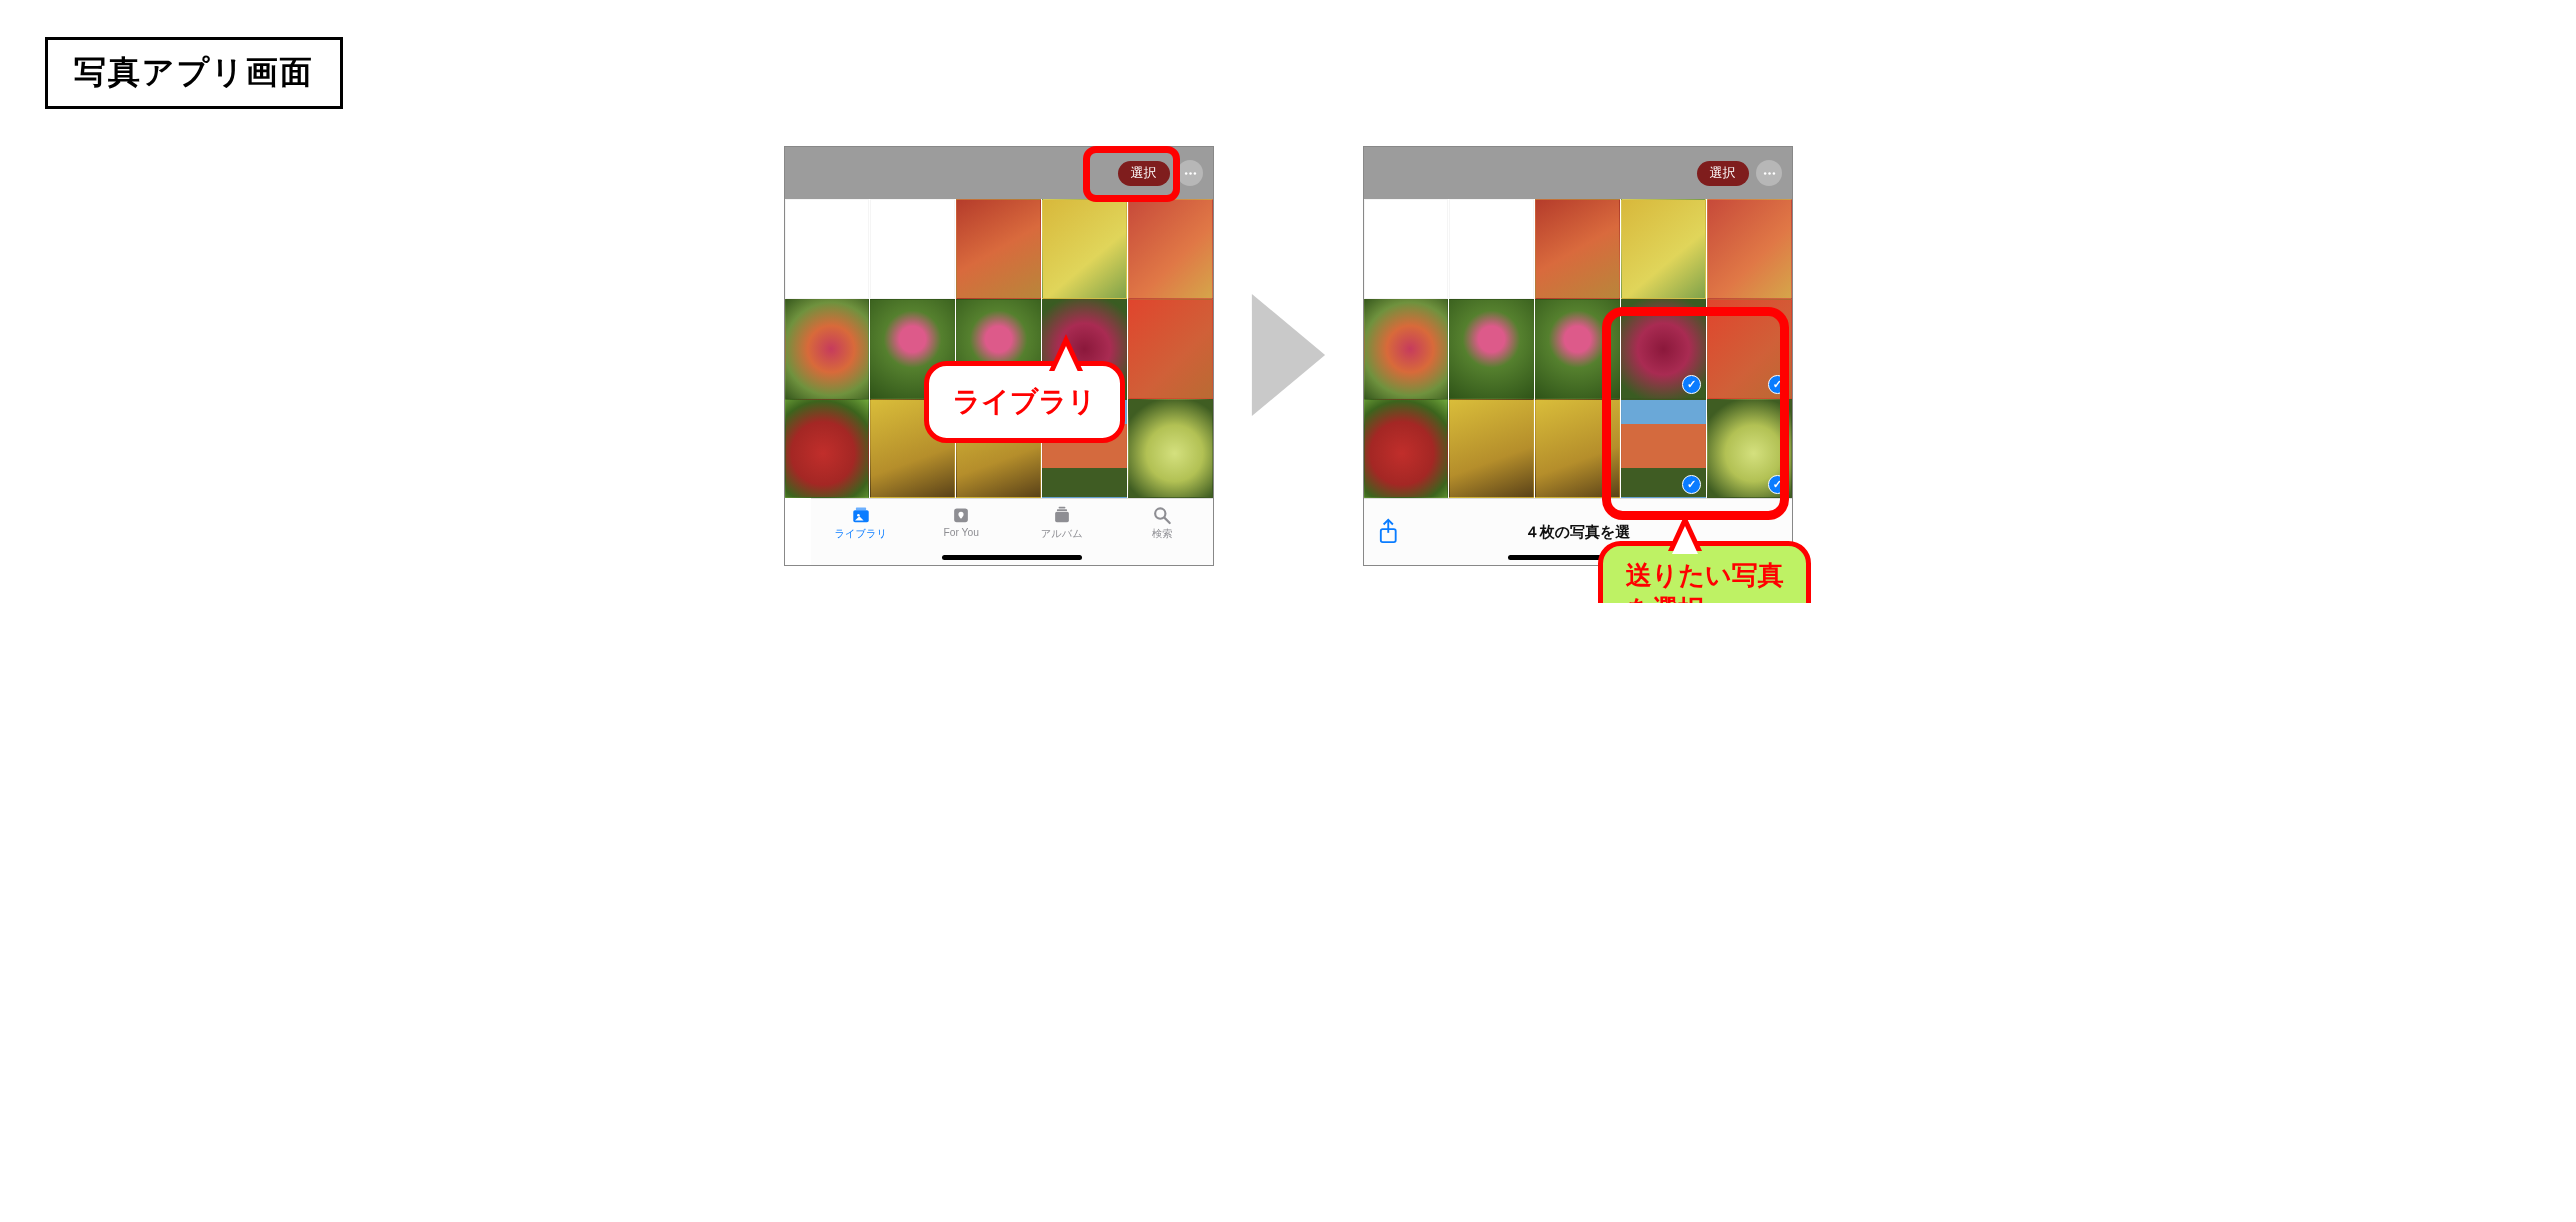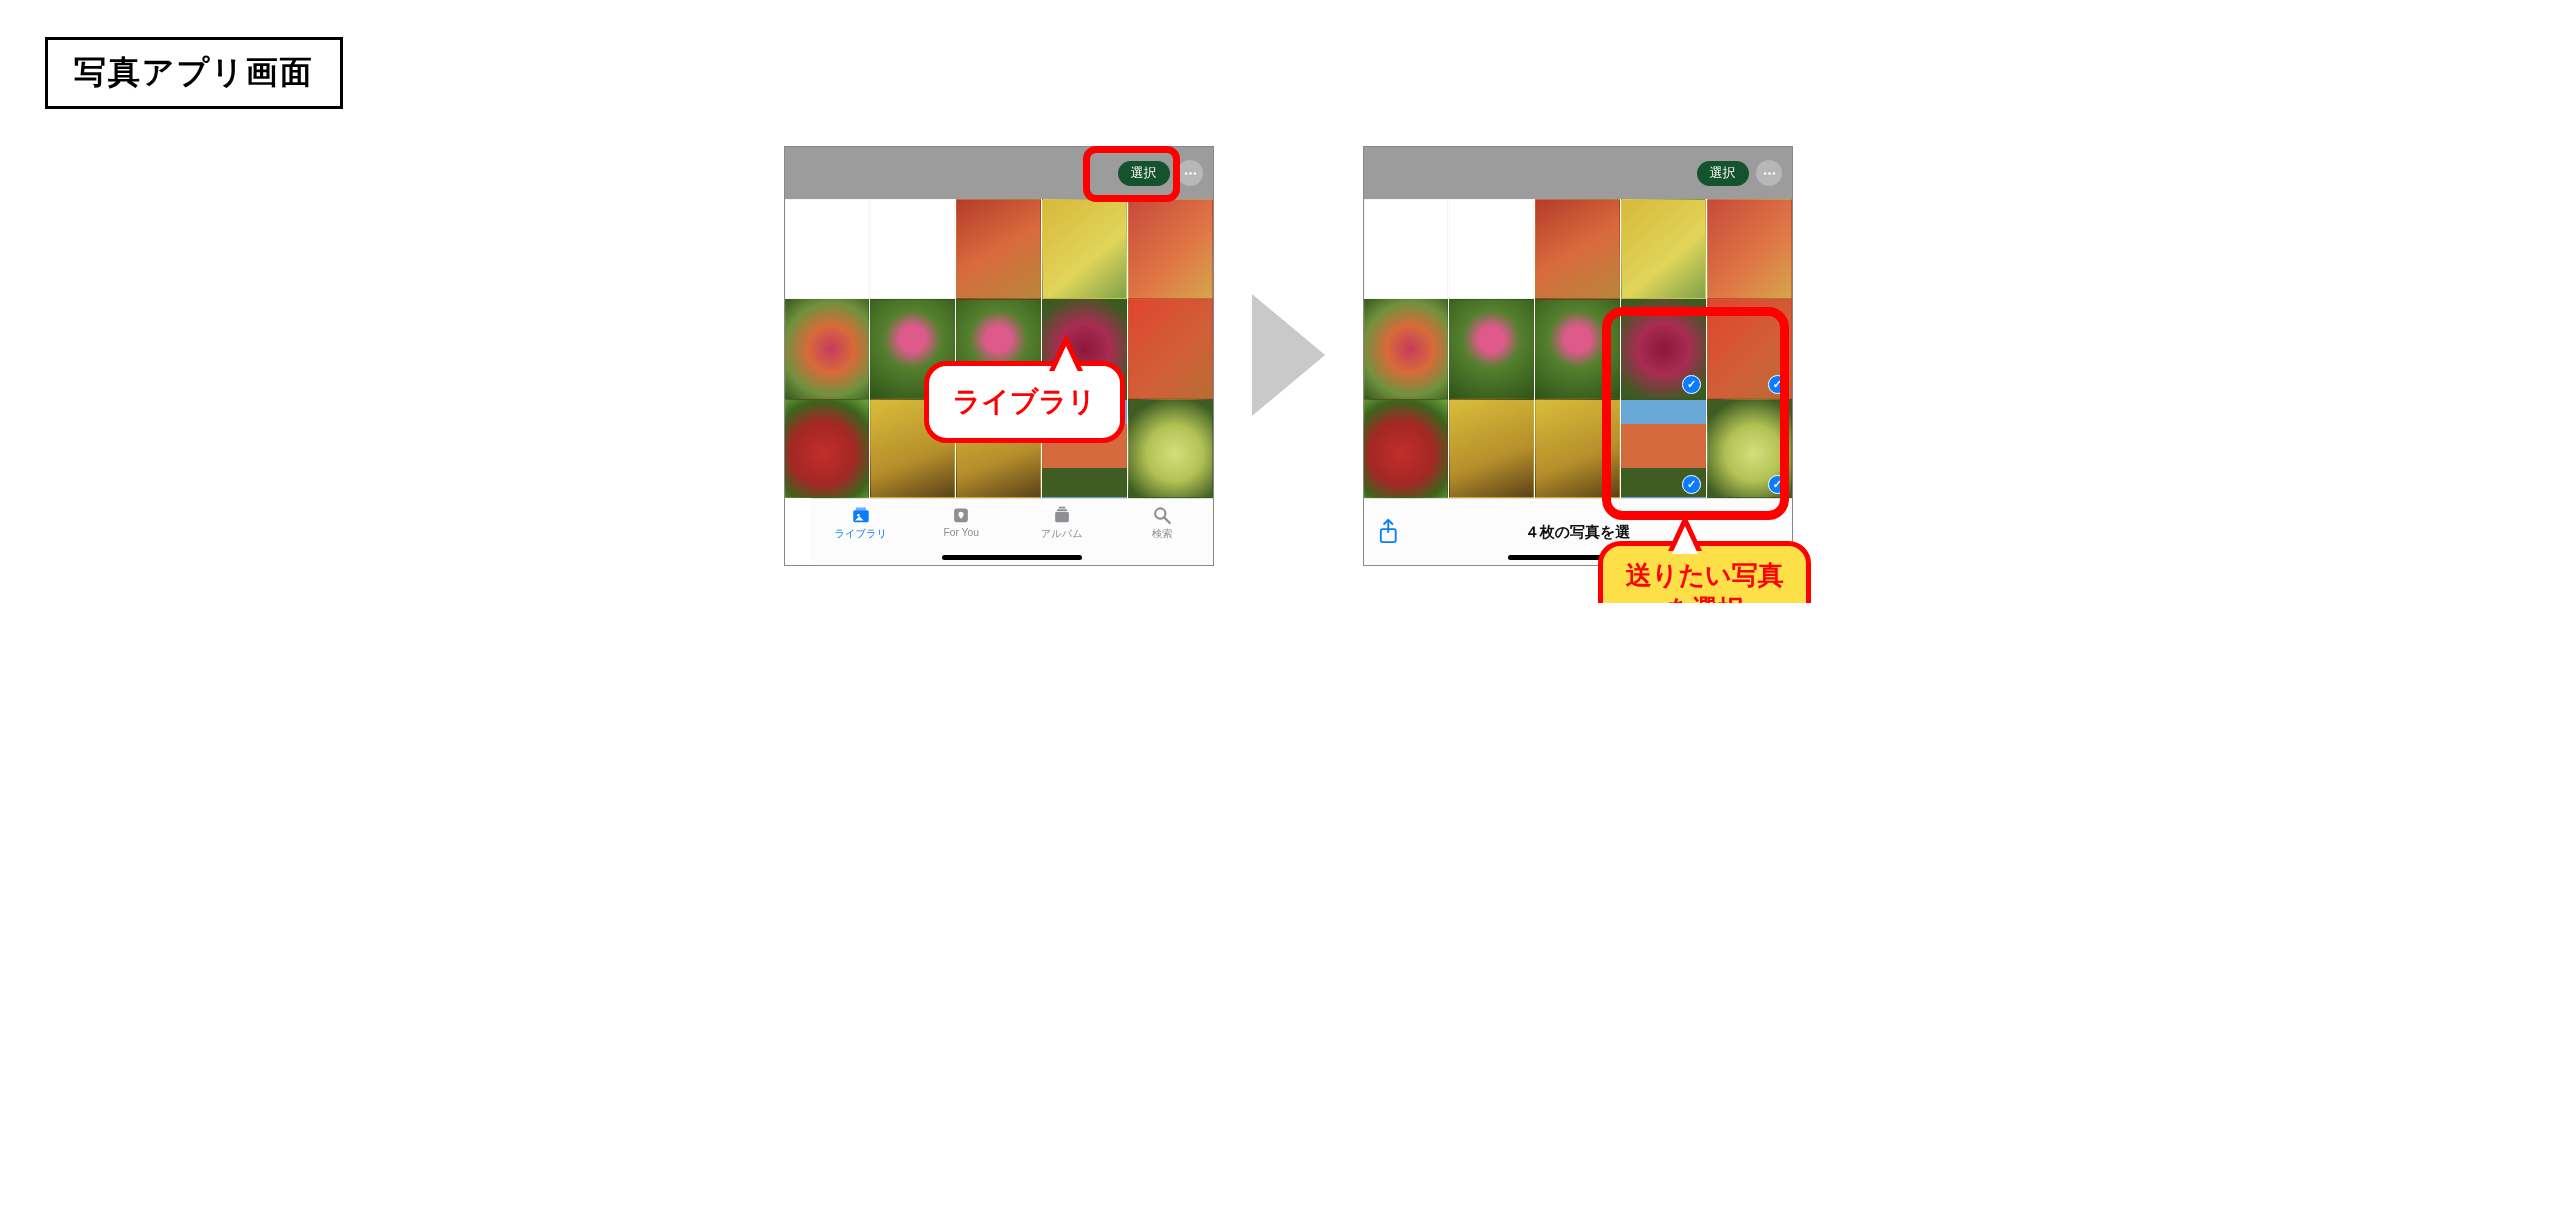--- a/index.html
+++ b/index.html
@@ -42,21 +42,21 @@
     background: #9c9c9c;
     display: flex;
     align-items: center;
     justify-content: flex-end;
     padding: 0 9.4px;
     gap: 7.5px;
     position: relative;
     z-index: 2;
   }
   .pill-btn {
-    background: #14532d;
+    background: #7f1d1d;
     color: #fff;
     font-size: 13px;
     padding: 3.7px 13px;
     border-radius: 13px;
   }
   .dots-btn {
     width: 26px;
     height: 26px;
     border-radius: 13px;
     background: #b7b7b7;
@@ -218,29 +218,29 @@
     width: 187px;
     height: 213px;
     border: 9.4px solid #ff0000;
     border-radius: 20.6px;
     z-index: 10;
   }
   .callout2 {
     position: absolute;
     top: 395px;
     right: -18.7px;
-    background: #fde047;
+    background: #bef264;
     border: 5.6px solid #ff0000;
     border-radius: 22.5px;
     padding: 13px 22.5px;
     font-size: 26px;
     font-weight: 800;
     color: #ff0000;
     z-index: 15;
-    text-align: center;
+    text-align: left;
     line-height: 1.3;
   }
   .callout2::before {
     content: "";
     position: absolute;
     top: -32px;
     left: 65px;
     width: 0; height: 0;
     border-left: 17px solid transparent;
     border-right: 17px solid transparent;

